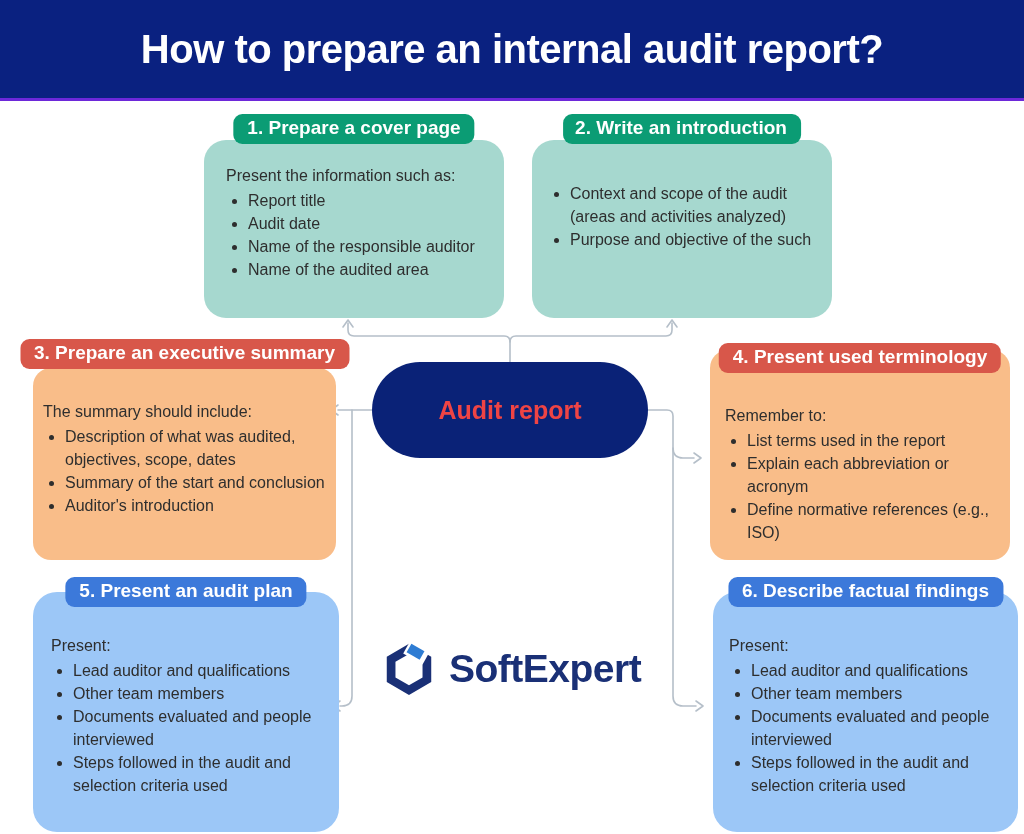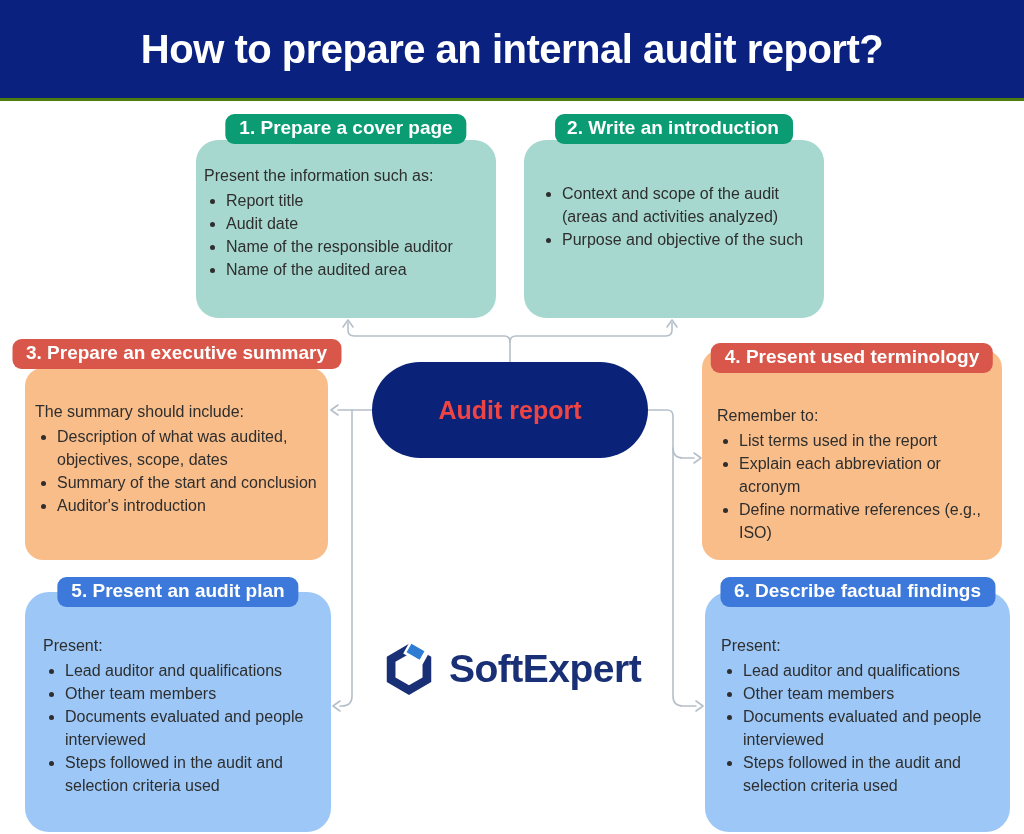--- a/index.html
+++ b/index.html
@@ -4,49 +4,49 @@
 <style>
   html,body{margin:0;padding:0;background:#ffffff;}
   .canvas{
     position:relative;width:1024px;height:834px;overflow:hidden;background:#ffffff;
     font-family:"Liberation Sans","DejaVu Sans",sans-serif;
   }
 
   
   .banner{
     position:absolute;left:0;top:0;width:1024px;height:98px;
-    background:#0a2180;border-bottom:3px solid #4d7c0f;
+    background:#0a2180;border-bottom:3px solid #6d28d9;
     display:flex;align-items:center;justify-content:center;
   }
   .banner h1{
     margin:0;color:#ffffff;font-size:40px;font-weight:800;letter-spacing:-0.5px;
   }
 
   
   .connectors{position:absolute;left:0;top:0;width:1024px;height:834px;pointer-events:none;}
   .connectors path{stroke:#b5bfc9;stroke-width:1.6;fill:none;stroke-linecap:round;stroke-linejoin:round;}
 
   
   .card{
     position:absolute;border-radius:22px;background:var(--body-bg,#ddd);
-    box-sizing:border-box;color:#2e2e2e;
+    box-sizing:border-box;color:#2e2e2e;margin-left:8px;
   }
   .card-header{
     position:absolute;left:50%;transform:translateX(-50%);
     background:var(--header-bg,#555);color:#ffffff;
     font-size:19px;font-weight:700;white-space:nowrap;
     padding:4px 14px 5px;border-radius:9px;line-height:1.1;
   }
   .card-body{box-sizing:border-box;height:100%;}
   .card .intro{margin:0;font-size:16px;line-height:23px;}
   .card ul{margin:2px 0 0;padding-left:22px;font-size:16px;line-height:23px;}
 
   .b1{left:196px;top:140px;width:300px;height:178px;}
   .b1 .card-header{top:-26px;}
-  .b1 .card-body{padding:24px 8px 0;}
+  .b1 .card-body{padding:24px 22px 0;}
 
   .b2{left:524px;top:140px;width:300px;height:178px;}
   .b2 .card-header{top:-26px;padding-left:12px;}
   .b2 .card-body{padding:40px 16px 0;}
 
   .b3{left:25px;top:368px;width:303px;height:192px;border-radius:18px;}
   .b3 .card-header{top:-29px;}
   .b3 .card-body{padding:32px 10px 0;}
 
   .b4{left:702px;top:350px;width:300px;height:210px;border-radius:18px;}

